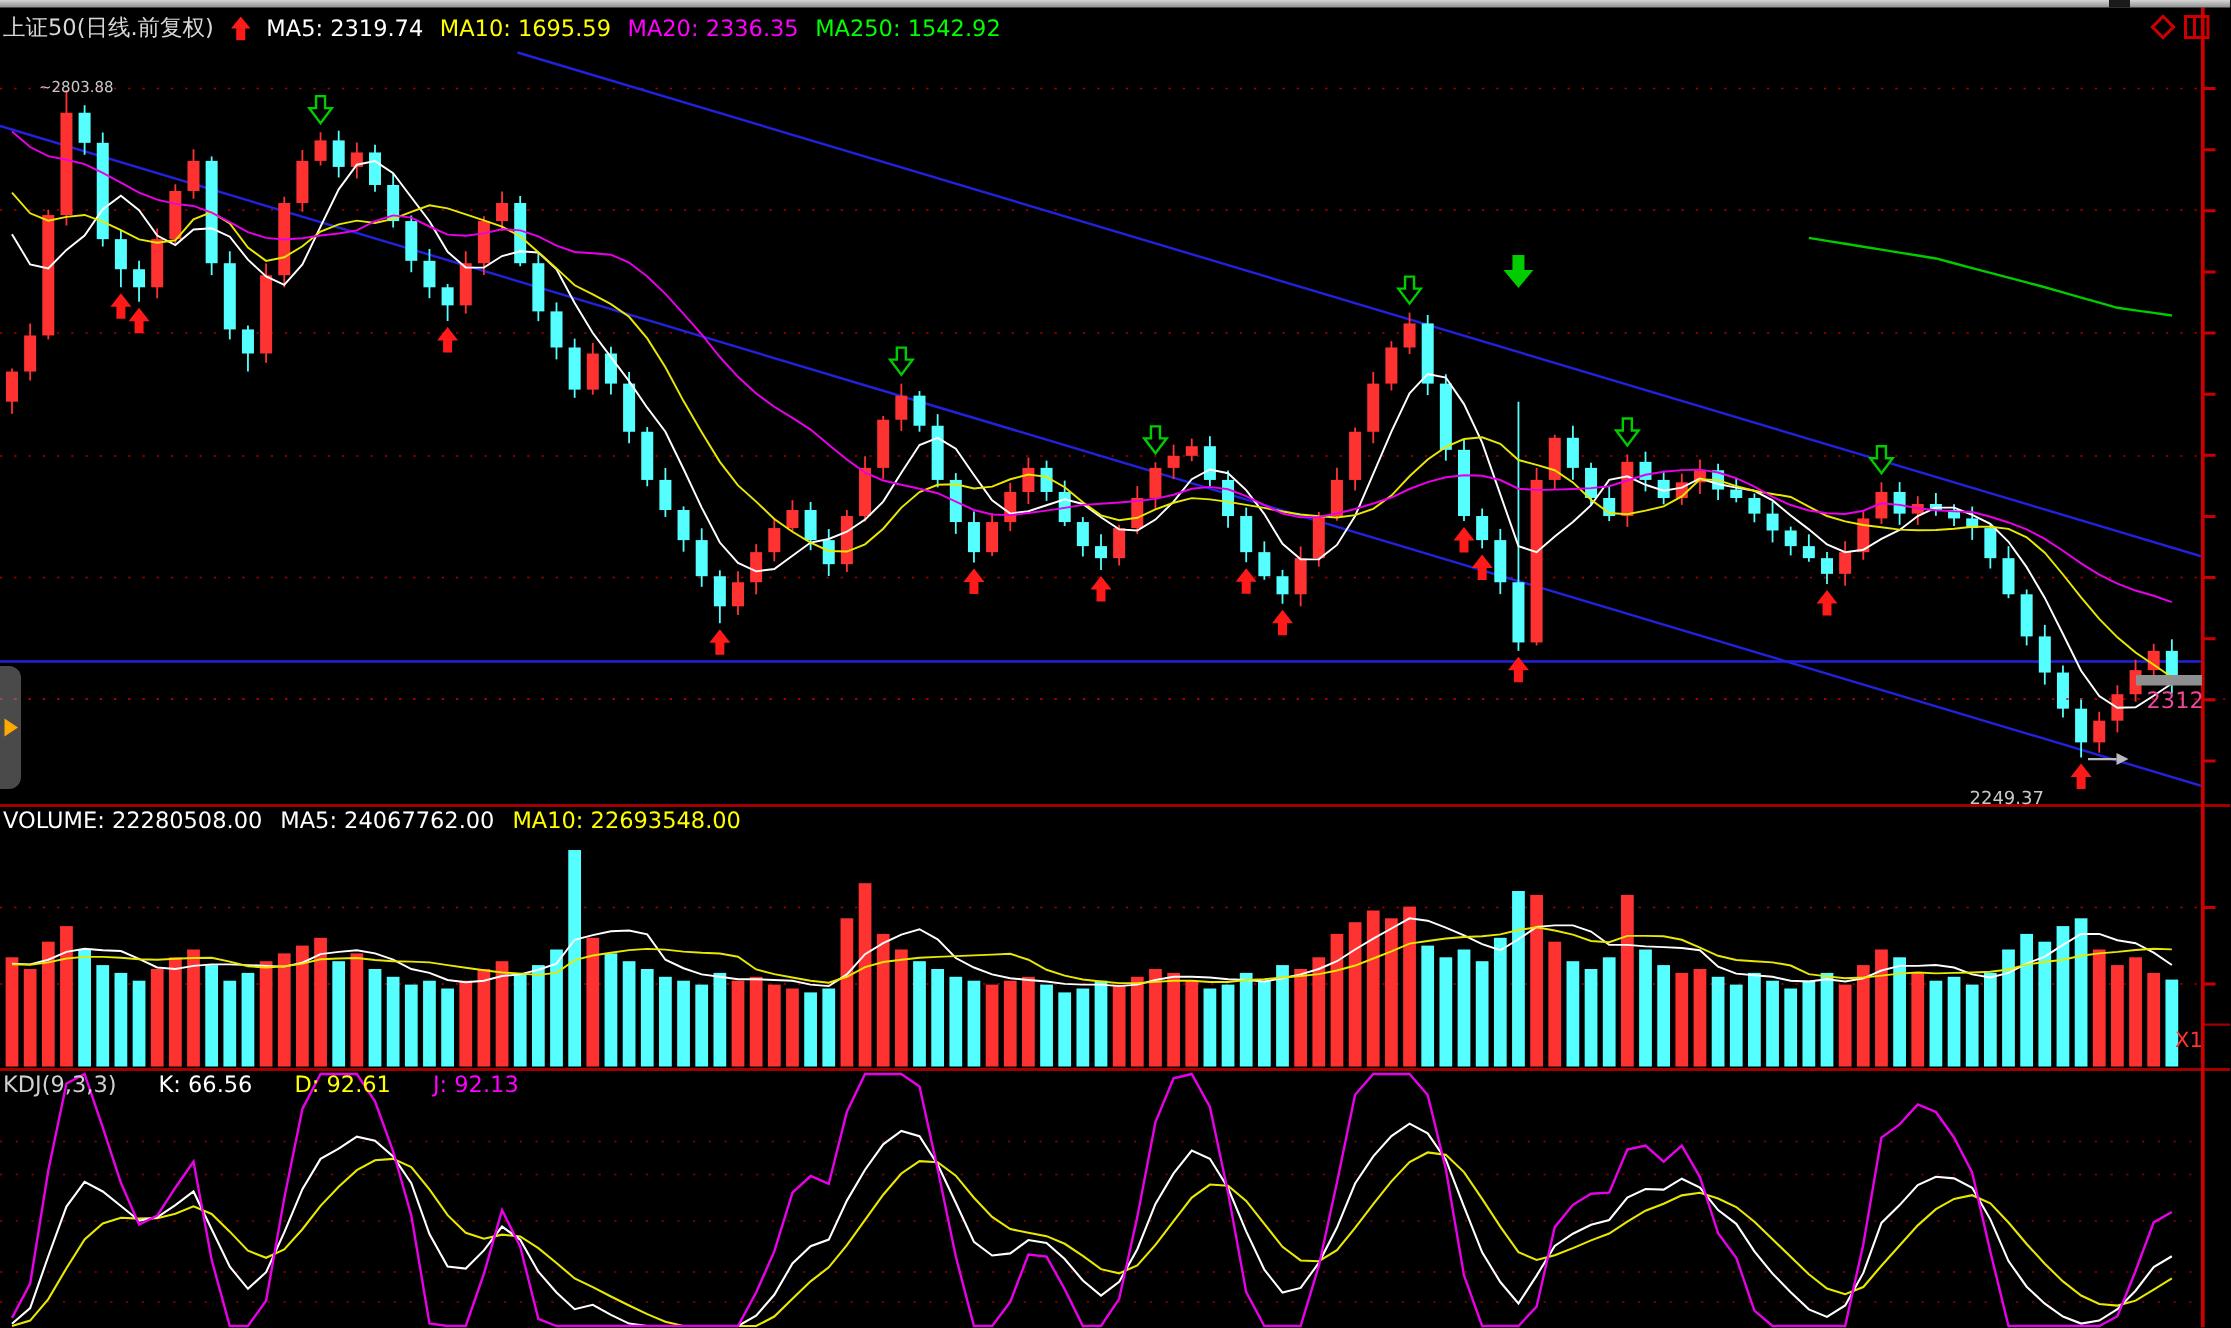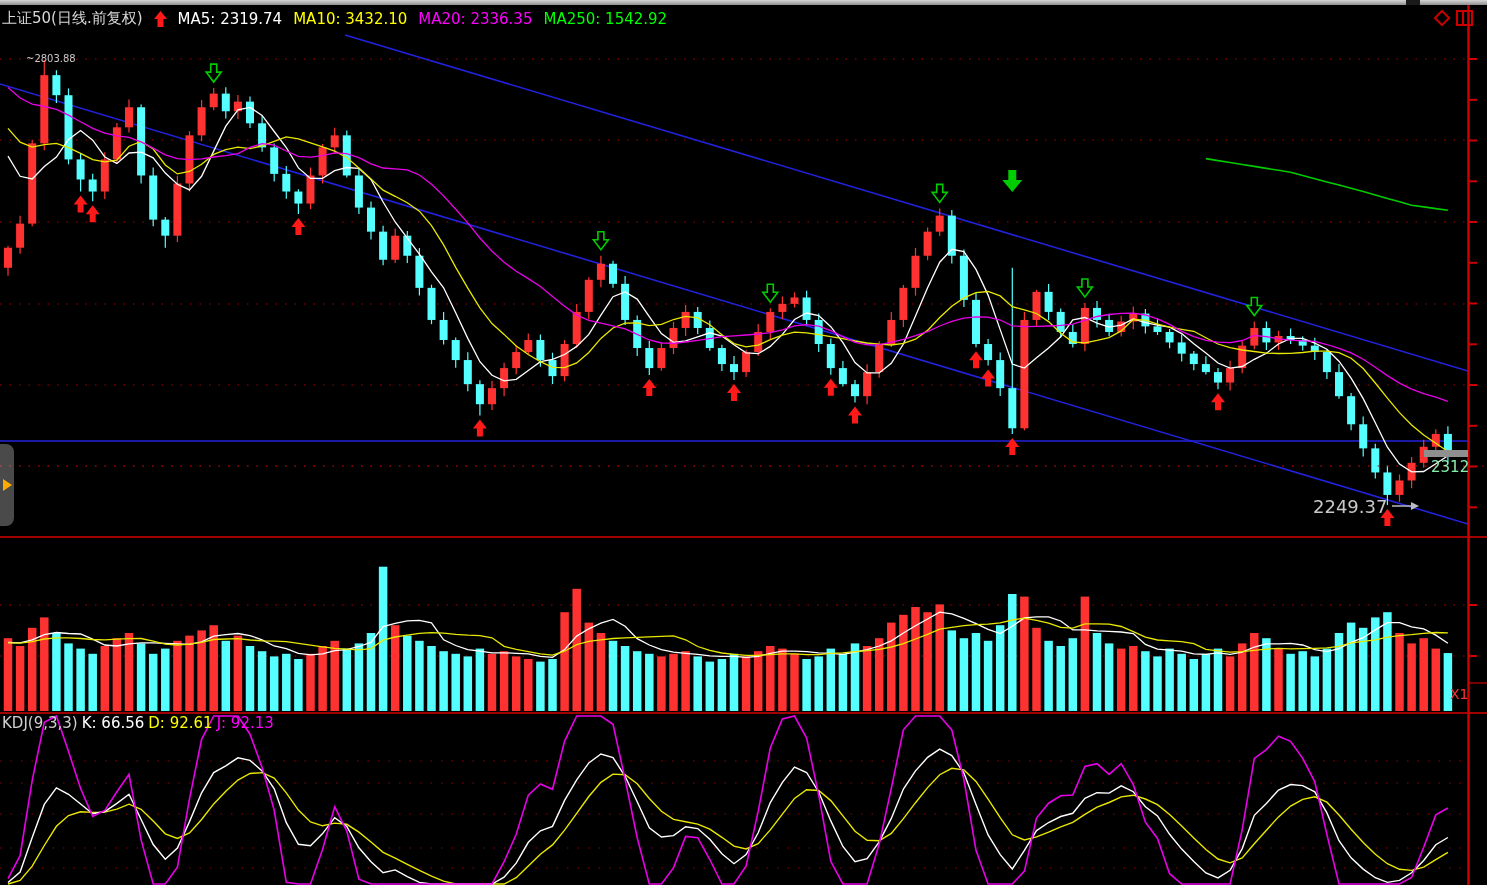--- a/index.html
+++ b/index.html
@@ -14,25 +14,25 @@
   .hdr{left:2px;top:9px;display:flex;align-items:center;gap:11px;font-size:15px}
   .hdr .t{color:#d8d8d8}
   .c-white{color:#ffffff}.c-yellow{color:#ffff00}.c-magenta{color:#ff00ff}
   .c-green{color:#00ff00}.c-gray{color:#c8c8c8}.c-dim{color:#d0d0d0}
   .arrow-ico{display:inline-block;width:13px;height:16px}
   .top-icons{right:14px;top:10px;display:flex;gap:8px;align-items:center}
   .diamond-ico{width:12px;height:12px;border:2px solid #cc0000;transform:rotate(45deg)}
   .split-ico{width:17px;height:16px;border:2px solid #cc0000;position:relative}
   .split-ico::after{content:"";position:absolute;left:4px;top:0;width:2px;height:12px;background:#cc0000}
   .high-label{left:26px;top:53px;font-size:10px}
-  .low-label{left:1313px;top:496px;font-size:18px}
+  .low-label{left:1313px;top:525px;font-size:12px}
   .price-tag-bar{left:1424px;top:450px;width:44px;height:7px;background:#8f8f8f}
-  .price-tag-text{left:1431px;top:458px;font-size:15px;color:#86efac}
+  .price-tag-text{left:1431px;top:458px;font-size:15px;color:#ec4899}
   .vol-row{left:2px;top:538px;display:flex;gap:12px;font-size:15px}
-  .kdj-row{left:2px;top:714px;display:flex;gap:4px;font-size:15px}
+  .kdj-row{left:2px;top:714px;display:flex;gap:28px;font-size:15px}
   .x-factor{left:1450px;top:686px;font-size:14px;color:#ff3232}
   .expander{left:0;top:444px;width:14px;height:82px;background:rgba(165,165,165,.45);
     border-radius:0 8px 8px 0;display:flex;align-items:center;justify-content:center;z-index:3}
   .expander .tri{width:0;height:0;border-top:6px solid transparent;
     border-bottom:6px solid transparent;border-left:9px solid #ffaa00}
 </style>
 </head>
 <body>
 
 <div class="screen">
@@ -487,35 +487,40 @@
       </svg></div>
 
   <div class="overlay hdr">
     <span class="t">上证50(日线.前复权)</span>
     <span class="arrow-ico">
       <svg width="13" height="16" viewBox="0 0 13 16">
           <path d="M6.5 0 L0 8 H3.5 V16 H9.5 V8 H13 Z" fill="#ff1a1a"></path>
         </svg>
     </span>
     <span class="c-white">MA5: 2319.74</span>
-    <span class="c-yellow">MA10: 3432.10</span>
+    <span class="c-yellow">MA10: 1695.59</span>
     <span class="c-magenta">MA20: 2336.35</span>
     <span class="c-green">MA250: 1542.92</span>
   </div>
 
   <div class="overlay top-icons">
     <div class="diamond-ico"></div>
     <div class="split-ico"></div>
   </div>
 
   <div class="overlay high-label c-gray">~2803.88</div>
   <div class="overlay low-label c-gray">2249.37</div>
   <div class="overlay price-tag-bar"></div>
   <div class="overlay price-tag-text">2312</div>
 
+  <div class="overlay vol-row">
+    <span class="c-white">VOLUME: 22280508.00</span>
+    <span class="c-white">MA5: 24067762.00</span>
+    <span class="c-yellow">MA10: 22693548.00</span>
+  </div>
 
   <div class="overlay x-factor">X1</div>
 
   <div class="overlay kdj-row">
     <span class="c-dim">KDJ(9,3,3)</span>
     <span class="c-white">K: 66.56</span>
     <span class="c-yellow">D: 92.61</span>
     <span class="c-magenta">J: 92.13</span>
   </div>
 

